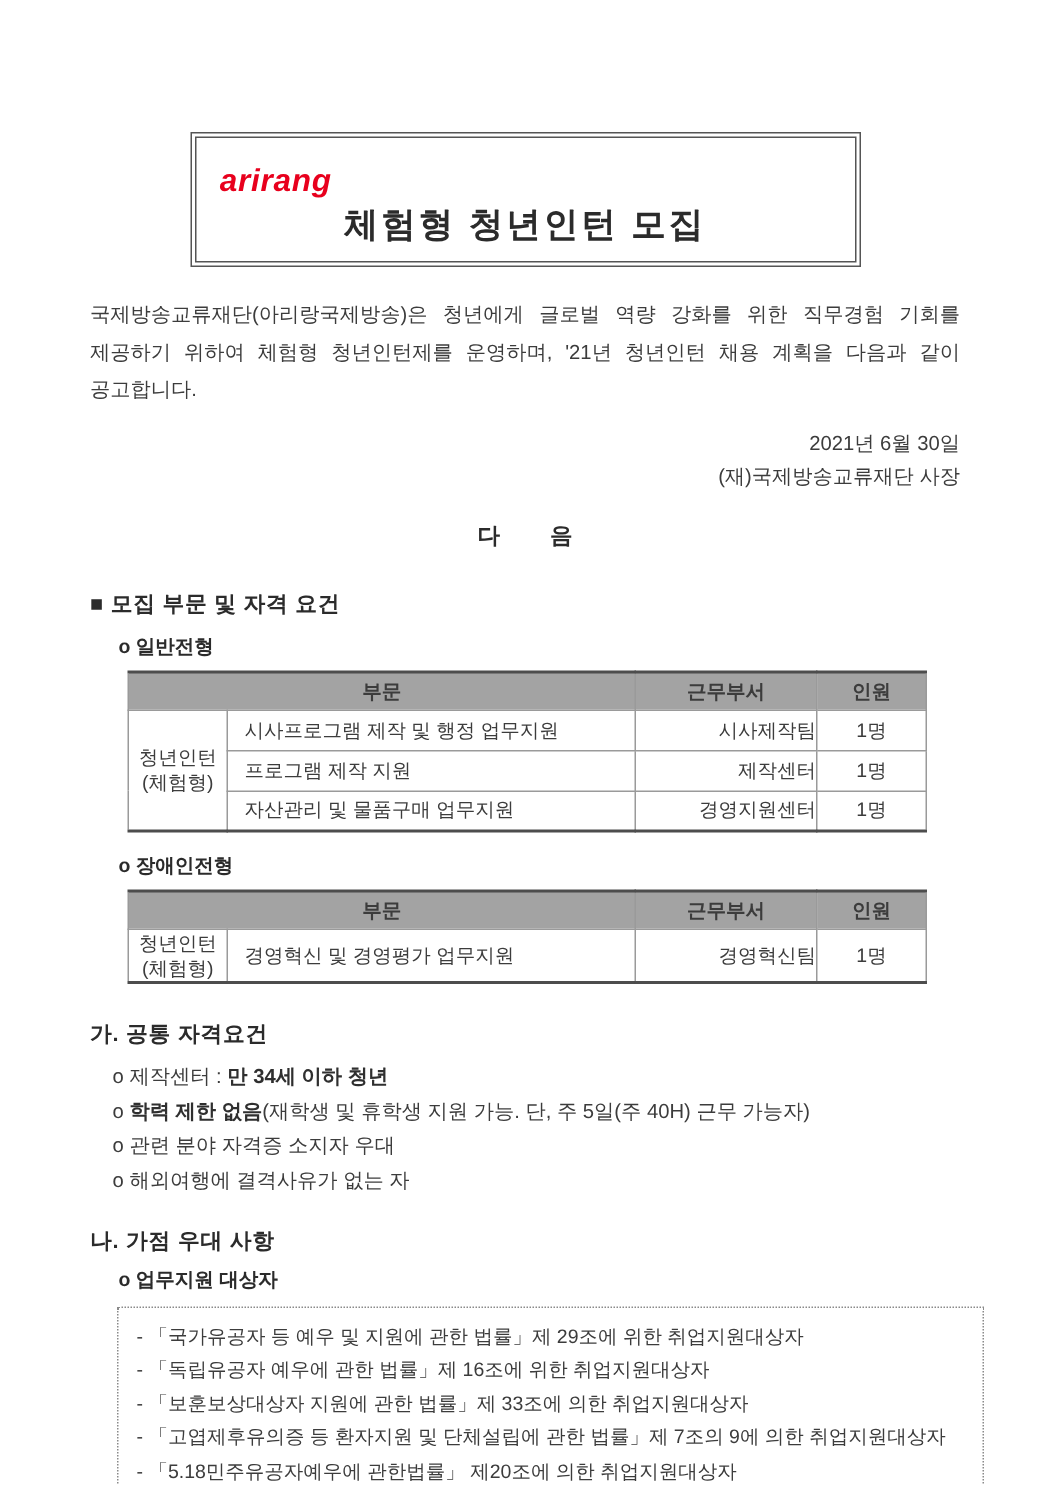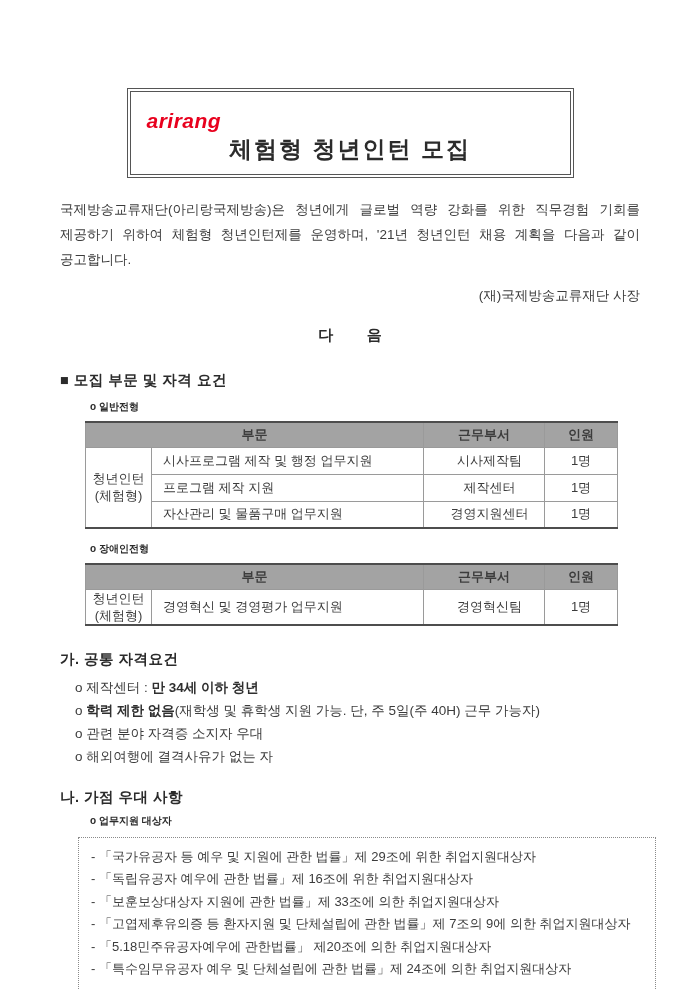--- a/index.html
+++ b/index.html
@@ -69,22 +69,22 @@
   
   .section-heading {
     margin-top: 26px;
     font-size: 14.5px;
     font-weight: bold;
     color: #2b2b2b;
     letter-spacing: 0.5px;
   }
   .sub-heading {
     margin-top: 10px;
-    margin-left: 30px;
-    font-size: 10px;
+    margin-left: 19px;
+    font-size: 13px;
     font-weight: bold;
     color: #2b2b2b;
   }
 
   
   table.recruit-table {
     margin-top: 7px;
     margin-left: 25px;
     width: 532px;
     border-collapse: collapse;
@@ -101,21 +101,21 @@
   }
   table.recruit-table th {
     background: #a3a3a3;
     font-weight: bold;
     height: 25px;
     text-align: center;
   }
   table.recruit-table td { height: 27px; }
   td.cell-cat { text-align: center; line-height: 17px; }
   td.cell-part { text-align: left; padding-left: 11px; }
-  td.cell-dept { text-align: center; padding-left: 11px; }
+  td.cell-dept { text-align: right; padding-left: 11px; }
   td.cell-count { text-align: center; }
 
   
   .qual-list { margin-top: 7px; }
   .qual-item {
     margin-left: 15px;
     font-size: 13.5px;
     line-height: 23px;
     word-break: keep-all;
   }
@@ -143,20 +143,21 @@
   <div class="header-box-outer">
     <div class="header-box-inner">
       <div class="logo" style="color:#e8001d">arirang</div>
       <div class="doc-title">체험형 청년인턴 모집</div>
     </div>
   </div>
 
   <p class="intro">국제방송교류재단(아리랑국제방송)은 청년에게 글로벌 역량 강화를 위한 직무경험 기회를 제공하기 위하여 체험형 청년인턴제를 운영하며, '21년 청년인턴 채용 계획을 다음과 같이 공고합니다.</p>
 
   <div class="sign-block">
+    <div>2021년 6월 30일</div>
     <div>(재)국제방송교류재단 사장</div>
   </div>
 
   <div class="divider-word">다        음</div>
 
   <div class="section-heading">■ 모집 부문 및 자격 요건</div>
 
   <div class="sub-heading">o 일반전형</div>
 
   <table class="recruit-table">

